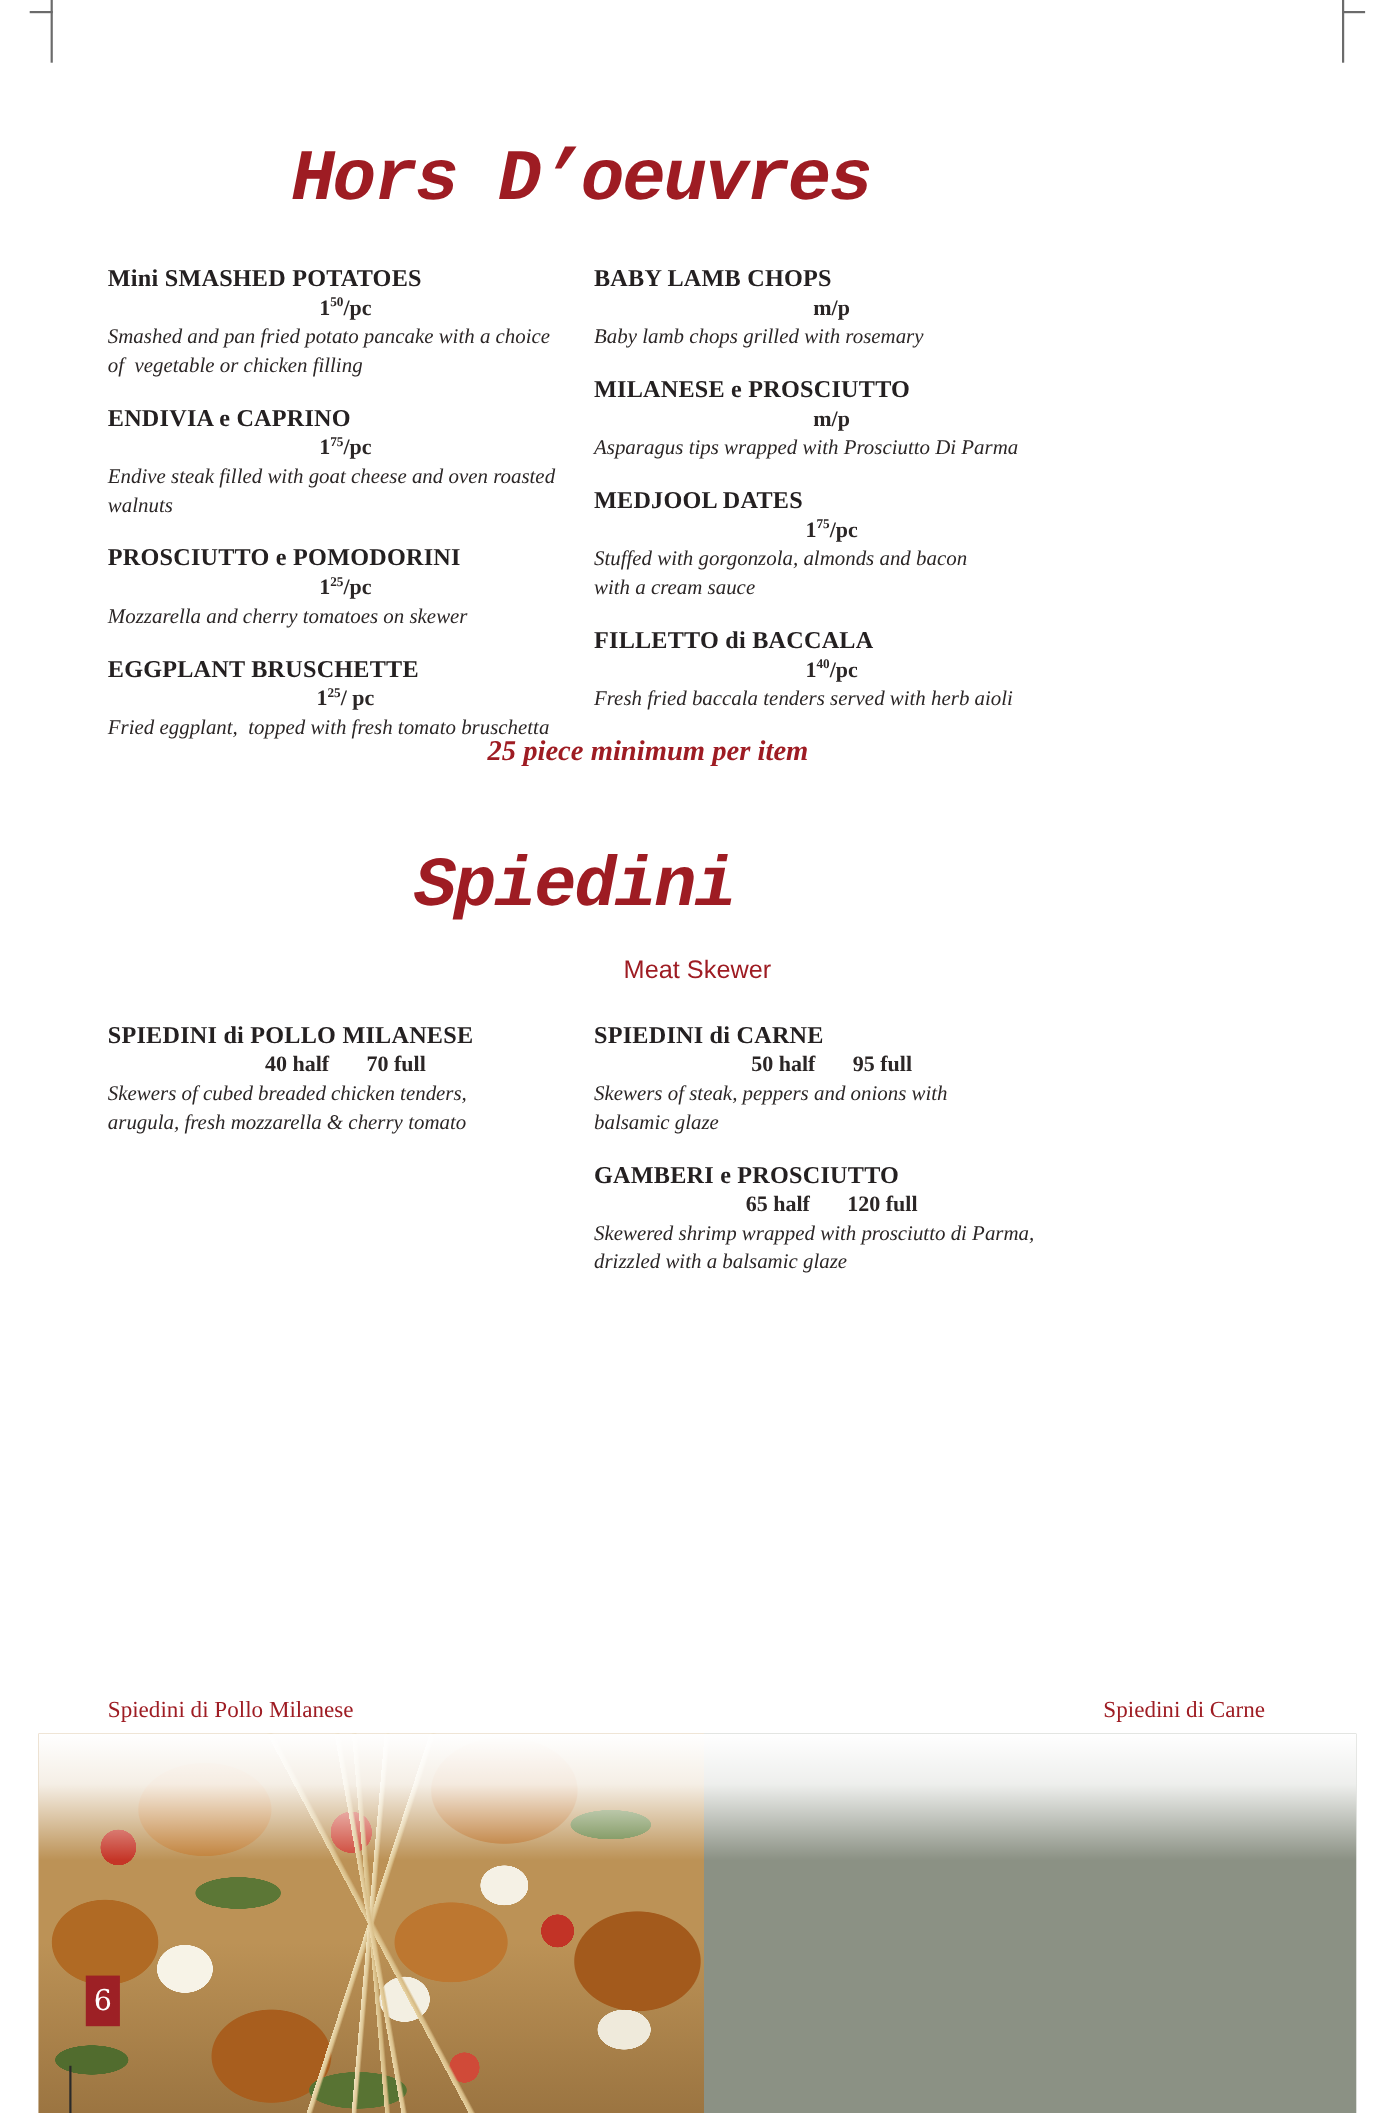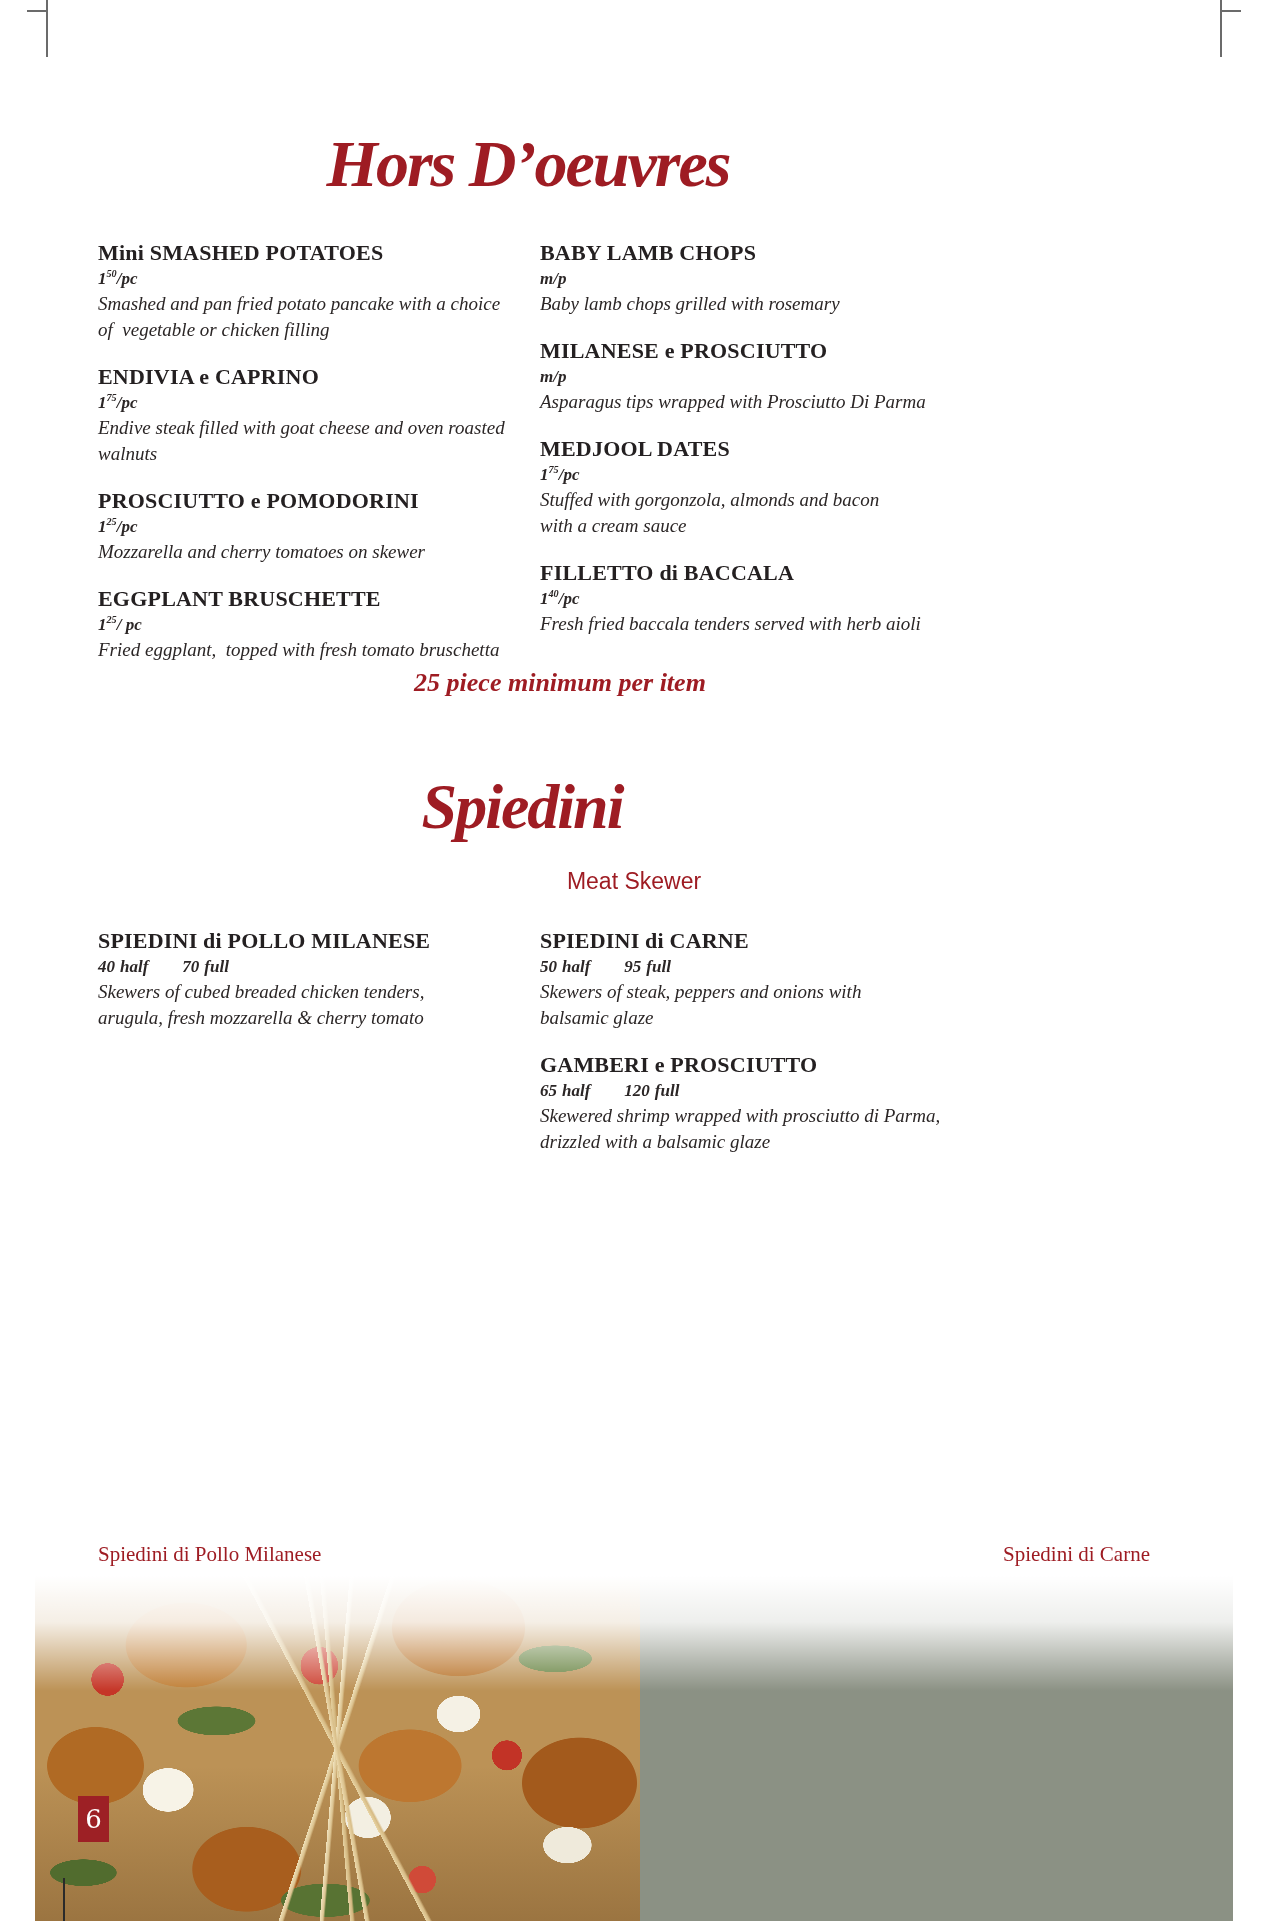--- a/index.html
+++ b/index.html
@@ -10,21 +10,21 @@
   
   .crop{position:absolute;background:#6b6b6b;z-index:6;}
   .crop-tl-h{left:27px;top:10px;width:21px;height:2px;}
   .crop-tl-v{left:46px;top:0;width:2px;height:57px;}
   .crop-tr-h{left:1220px;top:10px;width:21px;height:2px;}
   .crop-tr-v{left:1220px;top:0;width:2px;height:57px;}
   .crop-bl-v{left:63px;top:1878px;width:2px;height:43px;background:#2a2a2a;}
 
   
   .script-title{
-    position:absolute;margin:0;font-family:Liberation Serif, serif;
+    position:absolute;margin:0;font-family:Liberation Mono, monospace;
     font-style:italic;font-weight:bold;color:#9e1c23;text-align:center;
     letter-spacing:-2px;line-height:1.1;
   }
   .hors-title{left:98px;top:128px;width:860px;font-size:66px;}
   .spiedini-title{left:0;top:772px;width:1044px;font-size:64px;}
   .section-subtitle{
     position:absolute;left:0;top:868px;width:1268px;text-align:center;
     font-family:"Liberation Sans", sans-serif;font-size:23px;color:#9e1c23;
   }
 
@@ -34,33 +34,33 @@
   .hors-right{left:540px;top:240px;}
   .sp-left{left:98px;top:928px;}
   .sp-right{left:540px;top:928px;}
 
   .menu-item{margin-bottom:21px;}
   .item-name{
     font-size:22px;font-weight:bold;letter-spacing:0.2px;color:#242021;
     font-family:"Liberation Serif", serif;
   }
   .item-price{
-    font-size:17px;font-weight:bold;font-style:italic;margin:3px 0 2px 0;color:#2b2626;
+    font-size:20px;font-weight:bold;margin:3px 0 2px 0;color:#2b2626;text-align:center;
   }
   .item-price sup{font-size:60%;vertical-align:super;line-height:0;}
   .price-label{margin-left:5px;}
   .price-gap{display:inline-block;width:34px;}
   .item-desc{
     font-size:19px;font-style:italic;line-height:26px;color:#2b2626;
     white-space:pre-wrap;
   }
 
   .min-note{
     position:absolute;left:0;top:668px;width:1120px;text-align:center;
-    font-size:26px;font-weight:bold;font-style:italic;color:#9e1c23;
+    font-size:26px;font-weight:bold;font-style:italic;color:#9e1c23;padding-left:29px;
   }
 
   
   .caption{position:absolute;top:1542px;font-size:21px;color:#9e1c23;z-index:4;}
   .caption-left{left:98px;}
   .caption-right{left:730px;width:420px;text-align:right;}
 
   
   .photo-strip{position:absolute;left:35px;top:1576px;width:1198px;height:345px;display:flex;z-index:1;}
   .photo{position:relative;height:345px;overflow:hidden;}

